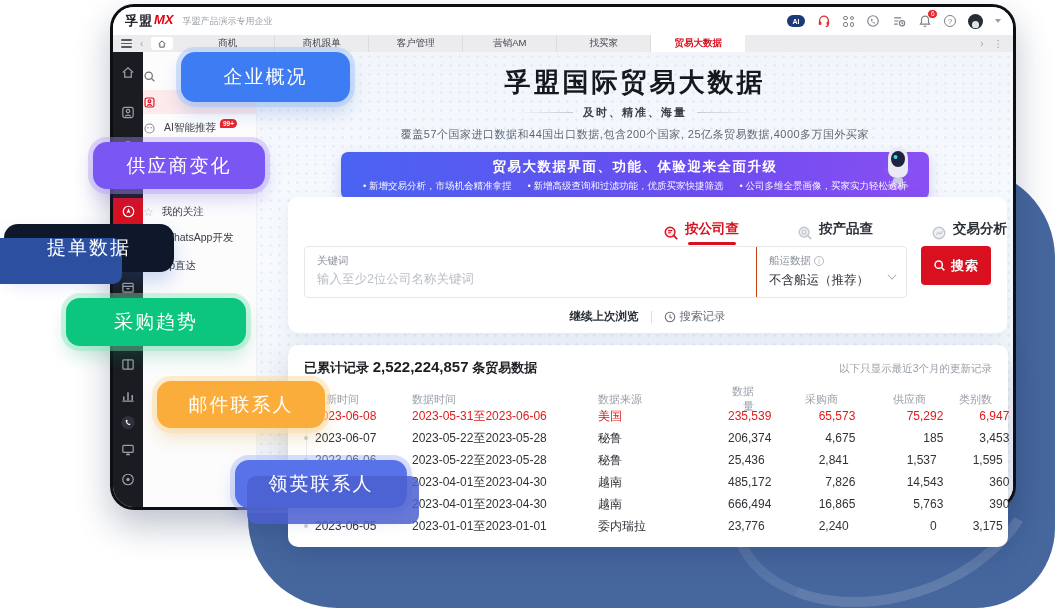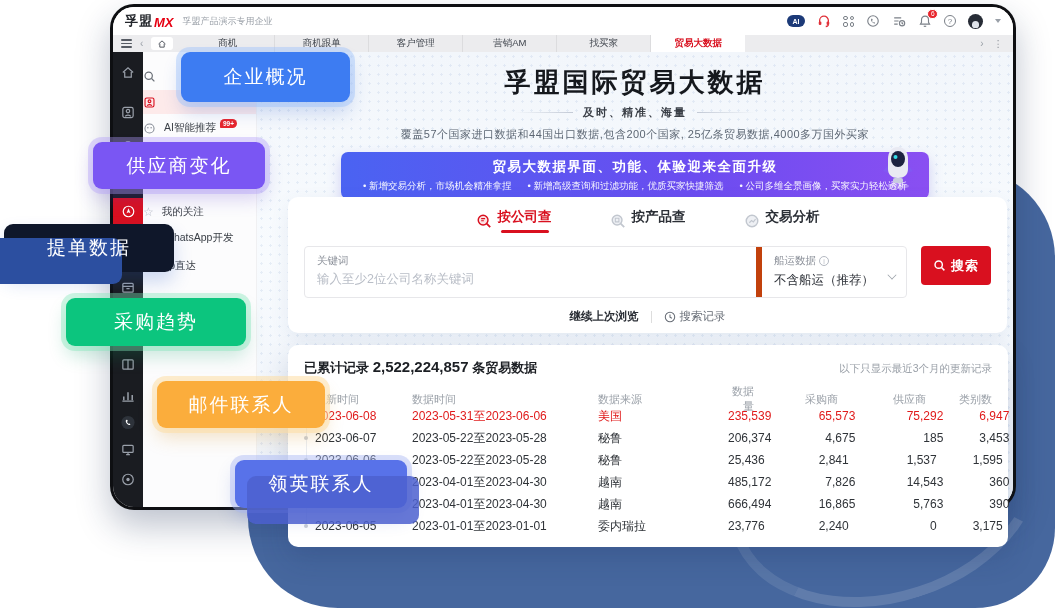--- a/index.html
+++ b/index.html
@@ -17,21 +17,21 @@
 
   
   .window { position:absolute; left:110px; top:4px; width:906px; height:506px;
     background:#0e0f12; border-radius:24px; padding:3px; z-index:2;
     box-shadow:0 16px 34px rgba(20,40,80,.28); }
   .screen { width:100%; height:100%; background:#fff; border-radius:21px; overflow:hidden;
     display:flex; flex-direction:column; }
 
   
   .win-header { height:28px; flex:0 0 28px; display:flex; align-items:center; padding:0 12px; background:#fff; }
-  .logo { display:flex; align-items:flex-end; gap:1px; }
+  .logo { display:flex; align-items:flex-start; gap:1px; }
   .logo .brand { font-size:13px; font-weight:bold; color:#23262b; letter-spacing:1px; }
   .logo .suffix { font-size:13px; font-weight:bold; color:#e60012; font-style:italic; letter-spacing:0; }
   .logo-sub { font-size:9px; color:#9aa0a8; margin-left:9px; }
   .hdr-icons { margin-left:auto; display:flex; align-items:center; gap:12px; color:#6b7078; }
   .hicon { width:14px; height:14px; position:relative; display:flex; align-items:center; justify-content:center; }
   .ai-pill { min-width:18px; height:12px; border-radius:7px; background:#1c3a78; color:#fff;
     font-size:7px; font-weight:bold; display:flex; align-items:center; justify-content:center; padding:0 3px; }
   .grid4 { width:11px; height:11px; display:grid; grid-template-columns:1fr 1fr; gap:2px; }
   .grid4 span { border:1.2px solid #7b8088; border-radius:2px; }
   .badge-bell { position:absolute; top:-5px; right:-6px; background:#e8262d; color:#fff; font-size:6.5px;
@@ -92,34 +92,34 @@
     background:linear-gradient(92deg,#4a63f2 0%,#6b4cf0 60%,#8a4ff2 100%); color:#fff; text-align:center;
     padding-top:6px; box-shadow:0 6px 14px rgba(90,80,220,.25); }
   .banner .b-title { font-size:13.5px; font-weight:bold; letter-spacing:1.5px; }
   .banner .b-bullets { display:flex; justify-content:center; gap:16px; margin-top:4px; font-size:9.5px; opacity:.95; }
   .banner .b-bullets span::before { content:'• '; }
   .robot { position:absolute; right:12px; top:-8px; }
 
   
   .search-card { position:absolute; left:31px; top:145px; width:719px; height:136px; background:#fff;
     border-radius:10px; box-shadow:0 6px 18px rgba(80,110,160,.10); z-index:1; }
-  .stabs { display:flex; justify-content:center; gap:58px; padding-top:11px; }
+  .stabs { display:flex; justify-content:flex-end; gap:58px; padding-top:23px; }
   .stab { display:flex; align-items:center; gap:6px; font-size:13.5px; font-weight:bold; color:#2b2f36; cursor:pointer; }
   .stab .ticon { width:16px; height:16px; }
   .stab.active { color:#d9101f; }
   .stab-col { display:flex; flex-direction:column; align-items:center; }
   .stab-col .ul2 { width:48px; height:3px; border-radius:2px; background:transparent; margin-top:4px; }
   .stabs .stab.active .ul2 { background:#d9101f; }
 
   .form { position:absolute; left:16px; right:100px; top:49px; height:52px; border:1px solid #e7e7ea;
     border-radius:4px; display:flex; background:#fff; }
   .f-sec { padding:7px 12px 0; }
   .f-key { flex:1; }
   .f-time { width:178px; border-left:1px solid #eeeef1; }
-  .f-ship { width:150px; border-left:6px solid #c2410c; position:relative; }
+  .f-ship { width:150px; border-left:1px solid #c2410c; position:relative; }
   .f-label { font-size:10.5px; color:#8a8f98; display:flex; align-items:center; gap:3px; }
   .f-value { font-size:12.5px; color:#2b2f36; font-weight:600; margin-top:4px; display:flex; align-items:center; gap:4px; }
   .f-input { border:none; outline:none; width:100%; font-size:12.5px; margin-top:4px; color:#4c1d95;
     font-family:inherit; background:transparent; }
   .f-input::placeholder { color:#b9bec7; }
   .info-i { width:10px; height:10px; border:1px solid #b4b9c2; border-radius:50%; font-size:7px; color:#b4b9c2;
     display:inline-flex; align-items:center; justify-content:center; font-style:normal; }
   .cal-ic, .clk-ic { width:12px; height:12px; color:#8a8f98; }
   .ship-caret { position:absolute; right:10px; top:24px; width:8px; height:8px; border-right:1.5px solid #9aa0a8;
     border-bottom:1.5px solid #9aa0a8; transform:rotate(45deg) scale(.8); }
@@ -145,21 +145,21 @@
   .trow.thr { color:#9aa0a8; font-size:11px; height:21px; }
   .trow .c-num { text-align:right; }
   .trow .c-upd { display:flex; align-items:center; gap:7px; }
   .trow .c-upd .dot { width:4px; height:4px; border-radius:50%; background:#c9ced6; flex:0 0 4px; }
   .trow.thr .c-upd { padding-left:11px; }
   .trow.hl { color:#e01b1b; }
   .trow.hl .dot { background:#e01b1b; }
 
   
   .flabel { position:absolute; z-index:10; display:flex; align-items:center; justify-content:center;
-    color:#fff; font-size:19px; letter-spacing:2px; border-radius:9px; }
+    color:#fff; font-size:19px; letter-spacing:2px; border-radius:14px; }
   .fl-1 { left:181px; top:52px;  width:169px; height:50px; background:#3d7cf2;
     box-shadow:0 0 0 5px rgba(160,195,250,.45), 0 10px 18px rgba(40,90,200,.22); }
   .fl-2 { left:93px;  top:142px; width:172px; height:47px; background:#7a56f3;
     box-shadow:0 0 0 5px rgba(175,155,250,.38), 0 10px 18px rgba(90,60,200,.22); }
   .fl-3 { left:4px;   top:224px; width:170px; height:48px; background:#0f172a;
     box-shadow:0 10px 18px rgba(40,90,200,.22); }
   .fl-3::before { content:''; position:absolute; left:-12px; top:14px; width:130px; height:46px;
     background:#2c4fa0; border-radius:9px; z-index:-1; }
   .fl-4 { left:66px;  top:298px; width:180px; height:48px; background:#0cc57e;
     box-shadow:0 0 0 5px rgba(130,230,185,.40), 0 10px 18px rgba(10,160,100,.22); }

